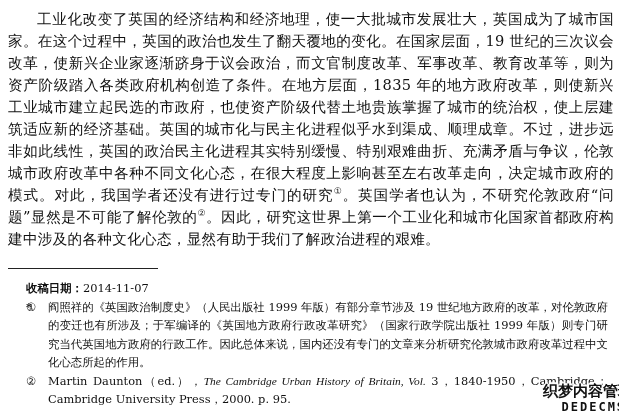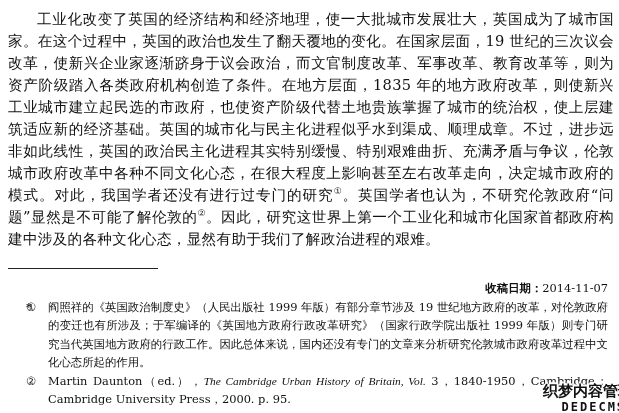--- a/index.html
+++ b/index.html
@@ -15,21 +15,21 @@
   }
   .body-text sup { font-size: 9px; line-height: 0; vertical-align: 6px; }
   .fn-rule {
     position: absolute; left: 8px; top: 268px; width: 150px; height: 0;
     border-top: 1px solid #222;
   }
   .notes {
     position: absolute; left: 26px; top: 279px; width: 582px;
     font-size: 11.4px; line-height: 18.5px;
   }
-  .received { display: block; text-align: right; }
+  .received { display: block; }
   .received .lbl { font-weight: bold; }
   .note { position: relative; padding-left: 22px; text-align: justify; }
   .note .mark { position: absolute; left: 0; top: 0; width: 18px; }
   .note i { font-family: "Liberation Serif", serif; }
   .watermark {
     position: absolute; right: 4px; top: 375px; text-align: right;
     font-family: "DejaVu Sans", sans-serif; font-weight: bold; color: #111;
     text-shadow: 1px 0 0 #fff, -1px 0 0 #fff, 0 1px 0 #fff, 0 -1px 0 #fff,
                  2px 0 0 #fff, -2px 0 0 #fff, 0 2px 0 #fff, 0 -2px 0 #fff;
   }

